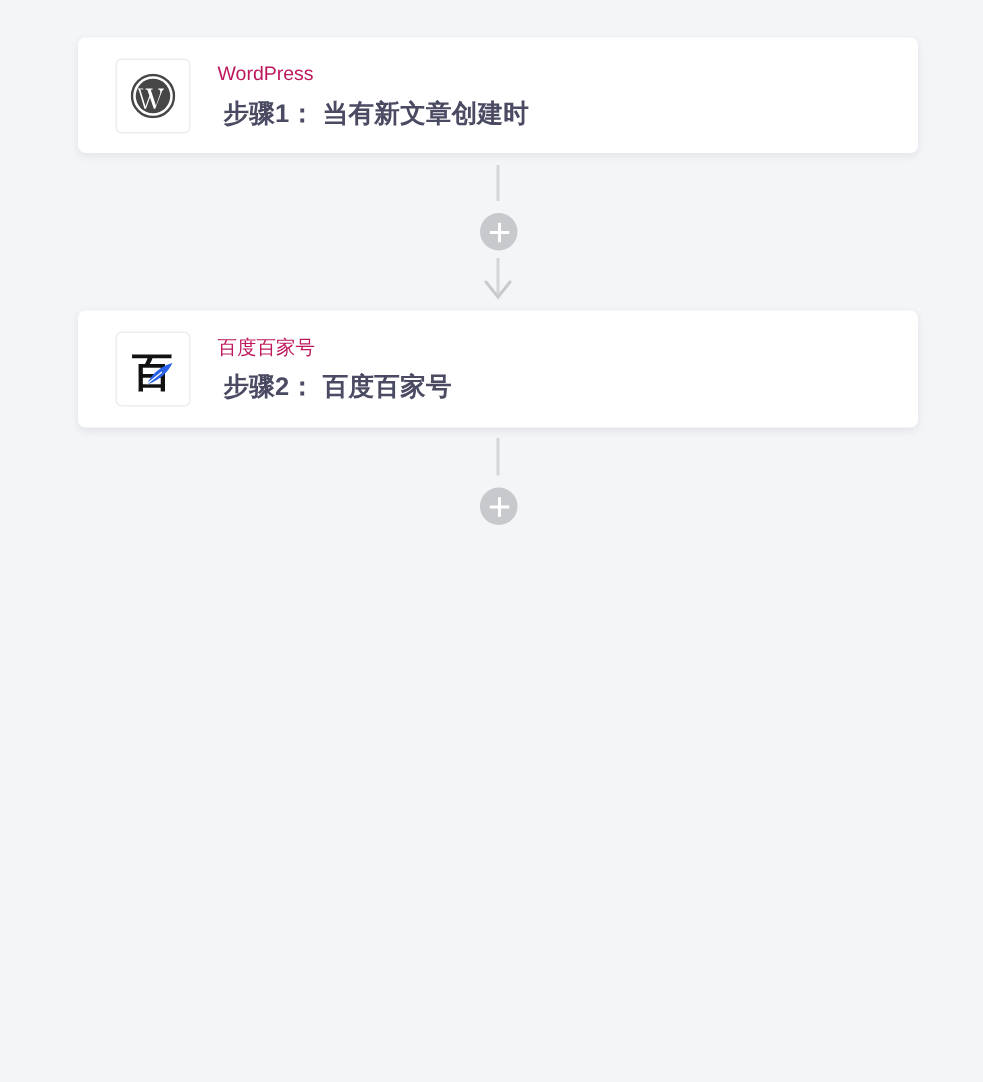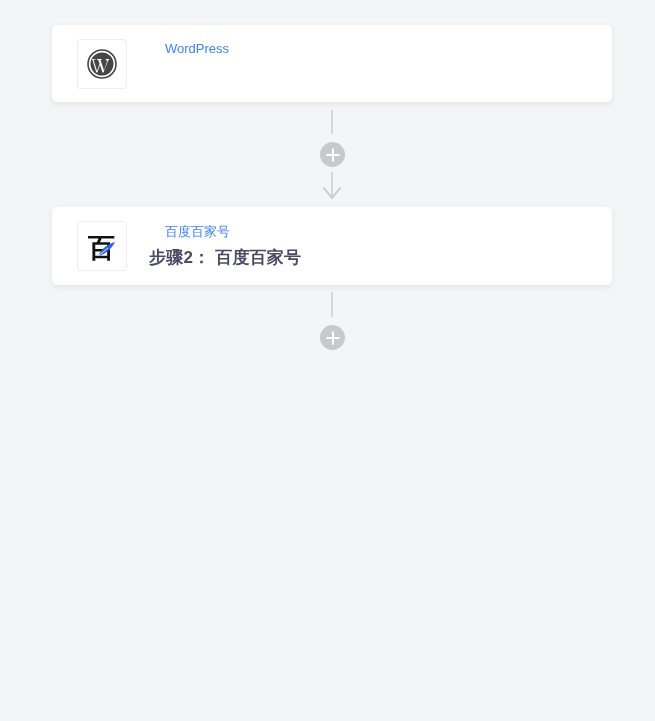--- a/index.html
+++ b/index.html
@@ -24,22 +24,22 @@
       position: absolute;
       left: 25px; top: 14px;
       width: 48px; height: 48px;
       border: 1px solid #ebedf0;
       border-radius: 4px;
       background: #fff;
       display: flex; align-items: center; justify-content: center;
     }
     .app-name {
       position: absolute;
-      left: 113px; top: 16px;
-      font-size: 13px; color: #3b82f6;
+      left: 93px; top: 16px;
+      font-size: 13px; color: #be185d;
     }
     .step-title {
       position: absolute;
       left: 97px; top: 39px;
       font-size: 17px; font-weight: bold; color: #4a4b63;
       letter-spacing: 0.2px;
     }
     .connector-line {
       position: absolute;
       left: 331px; width: 2px;
@@ -68,20 +68,21 @@
 
 <div class="card step1">
   <div class="app-icon">
     <svg width="30" height="30" viewBox="0 0 30 30">
       <circle cx="15" cy="15" r="14" fill="#ffffff" stroke="#464646" stroke-width="1.6"></circle>
       <circle cx="15" cy="15" r="11.5" fill="#464646"></circle>
       <path d="M6.5 10.5 L10 22 L12.6 14.8 L11.2 10.9 L10 10.7 L10 10 L14.7 10 L14.7 10.7 L13.5 10.9 L17 21.5 L19.5 14.2 C20.2 12.5 19.9 11.2 19.3 10.8 L18.5 10.7 L18.5 10 L22.2 10 L22.2 10.7 C21.7 10.8 21.3 11.2 20.9 12.2 L16.5 23.5 L15.5 23.5 L13 16 L10.3 23.5 L9.3 23.5 L5.5 10.9 L5 10.7 L5 10 L8.5 10 L8.5 10.7 Z" fill="#ffffff"></path>
     </svg>
   </div>
   <div class="app-name">WordPress</div>
+  <div class="step-title">步骤1： 当有新文章创建时</div>
 </div>
 
 <div class="connector-line" style="top:110px;height:24px;"></div>
 <div class="add-btn" style="top:142px;">
   <span></span>
 </div>
 <div class="connector-line" style="top:172px;height:24px;"></div>
 <svg class="arrow" viewBox="0 0 20 28">
   <path d="M2 16 L10 26 L18 16" fill="none" stroke="#c8cacd" stroke-width="2" stroke-linecap="round"></path>
 </svg>

